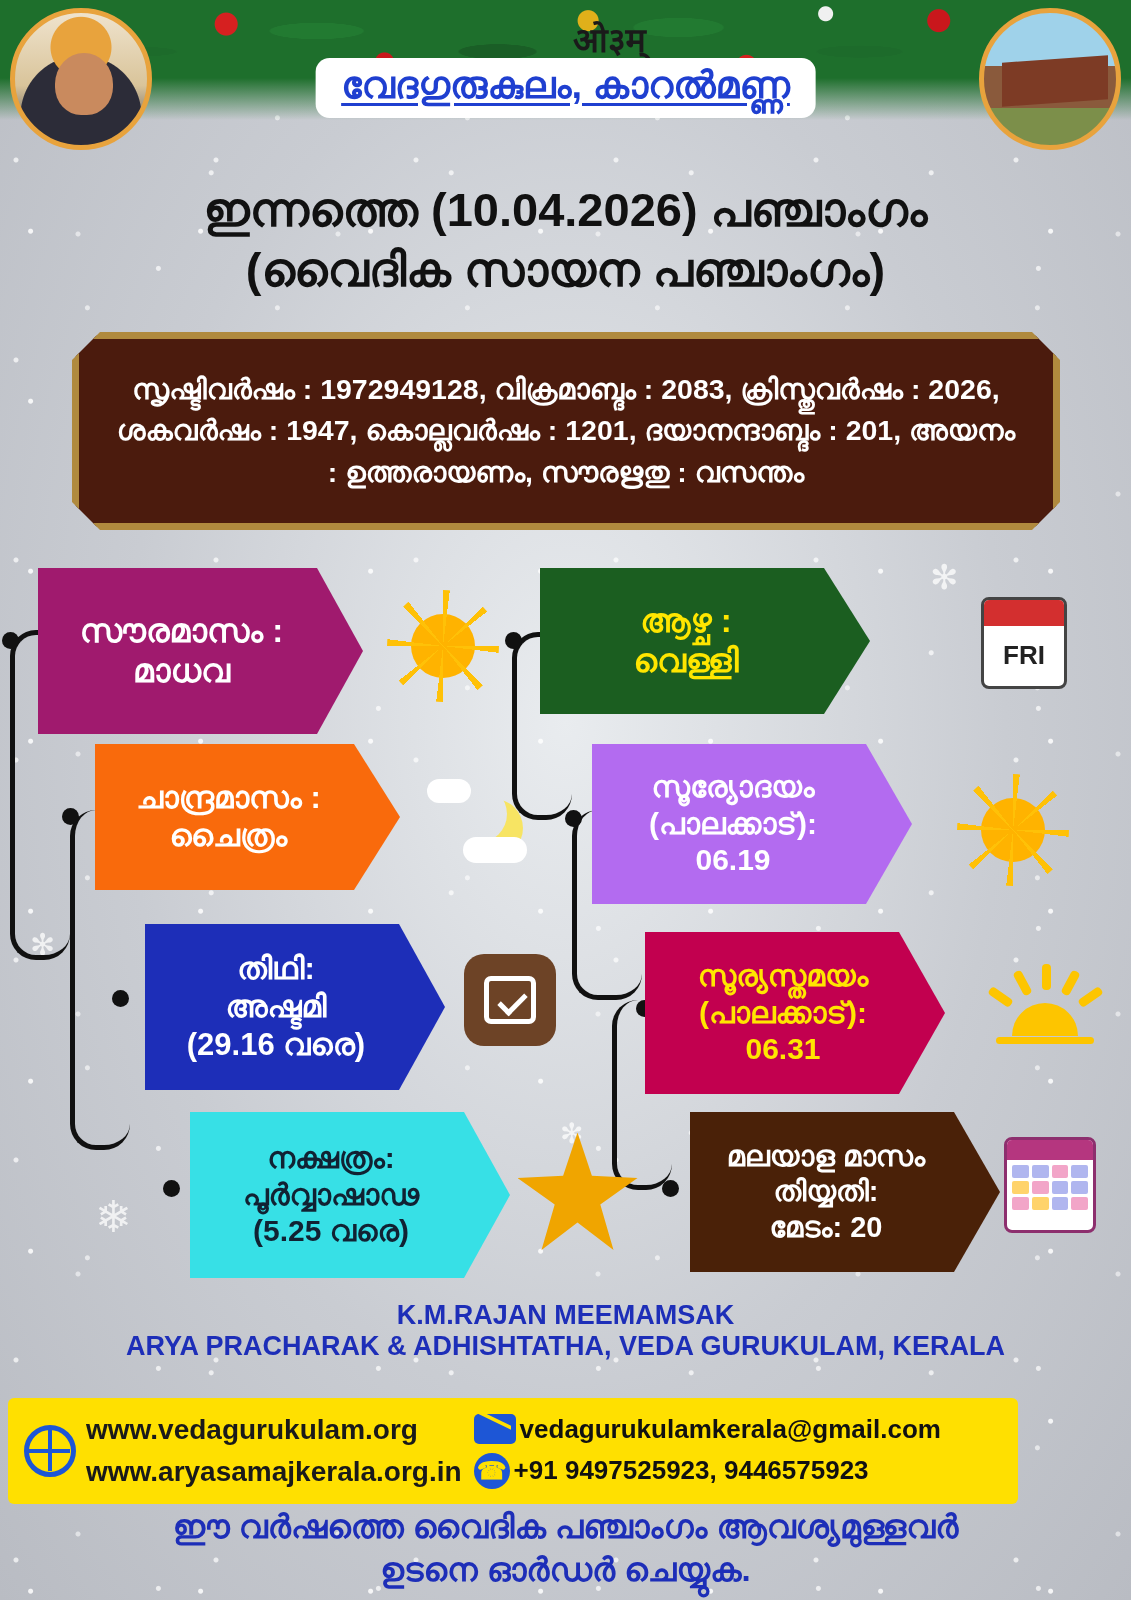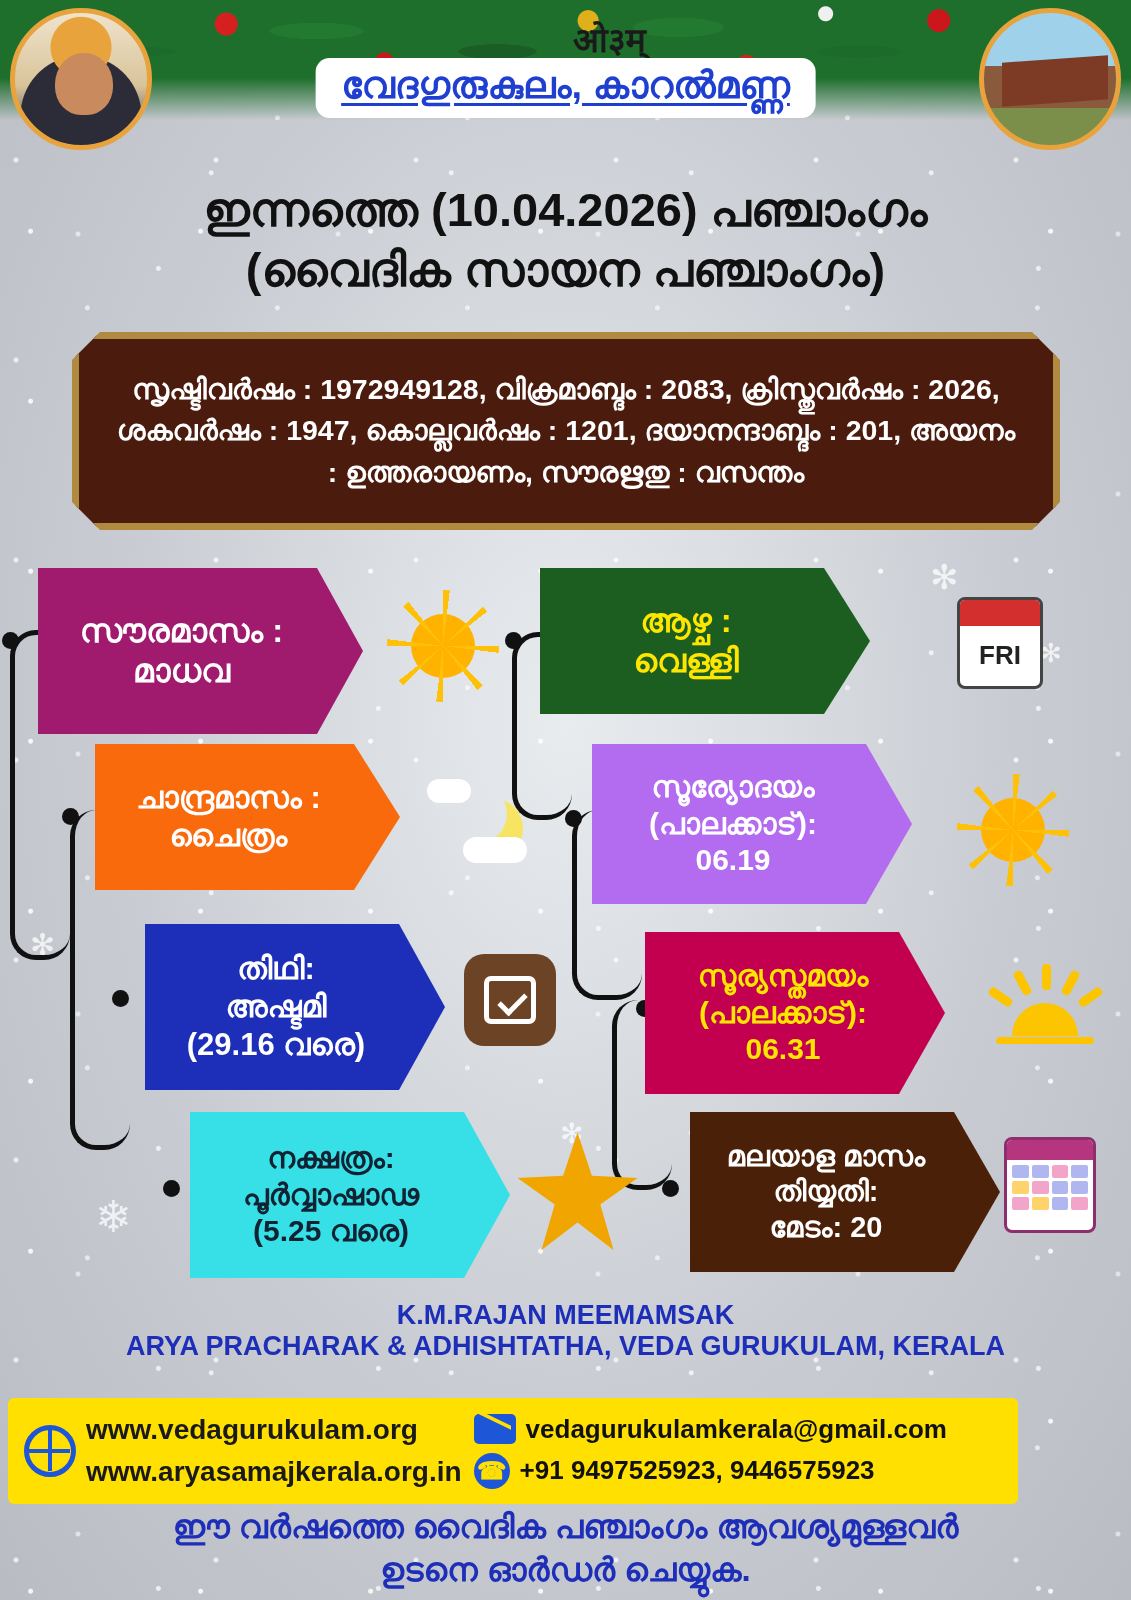--- a/index.html
+++ b/index.html
@@ -118,21 +118,21 @@
   #c-souramasam { left: 38px;  top: 8px;   width: 325px; height: 166px; background: #a01a6e; font-size: 33px; }
   #c-azhcha     { left: 540px; top: 8px;   width: 330px; height: 146px; background: #1b5e20; font-size: 33px; color: #ffe600; }
   #c-chandra    { left: 95px;  top: 184px; width: 305px; height: 146px; background: #f96a0c; font-size: 31px; }
   #c-sunrise    { left: 592px; top: 184px; width: 320px; height: 160px; background: #b36bf0; font-size: 30px; }
   #c-thithi     { left: 145px; top: 364px; width: 300px; height: 166px; background: #1d2eb8; font-size: 31px; }
   #c-sunset     { left: 645px; top: 372px; width: 300px; height: 162px; background: #c2004f; font-size: 30px; color: #ffe600; padding-left: 28px; }
   #c-nakshatram { left: 190px; top: 552px; width: 320px; height: 166px; background: #37e0e6; color: #123; font-size: 30px; }
   #c-malayalam  { left: 690px; top: 552px; width: 310px; height: 160px; background: #4a2108; font-size: 29px; }
   
   #i-sun1     { left: 385px; top: 28px;  width: 115px; height: 115px; }
-  #i-fri      { left: 955px; top: 30px;  width: 90px;  height: 105px; }
+  #i-fri      { left: 979px; top: 30px;  width: 90px;  height: 105px; }
   #i-moon     { left: 418px; top: 205px; width: 120px; height: 115px; }
   #i-sun2     { left: 955px; top: 212px; width: 115px; height: 115px; }
   #i-cal2     { left: 455px; top: 385px; width: 110px; height: 110px; }
   #i-sunset   { left: 985px; top: 395px; width: 120px; height: 110px; }
   #i-star     { left: 515px; top: 570px; width: 125px; height: 125px; }
   #i-cal3     { left: 1000px;top: 572px; width: 100px; height: 105px; }
   
   .sun-core { position: relative; width: 64px; height: 64px; border-radius: 50%; background: #ffb300; }
   .sun-rays { position: absolute; inset: -24px; background:
       conic-gradient(#ffc107 0 7deg, transparent 7deg 45deg,
@@ -185,21 +185,21 @@
   .sign .l2 { font-size: 27px; }
   .contact {
     position: absolute; top: 1398px; left: 8px; width: 1010px; height: 106px;
     background: #ffe000; border-radius: 6px; display: flex; align-items: center;
   }
   .globe { width: 52px; height: 52px; border-radius: 50%; border: 5px solid #1d56d6; margin: 0 10px 0 16px; position: relative; }
   .globe:before { content:""; position:absolute; left: 19px; top: -1px; width: 4px; height: 42px; background: #1d56d6; }
   .globe:after { content:""; position:absolute; left: -1px; top: 19px; width: 42px; height: 4px; background: #1d56d6; }
   .web { font-size: 28px; font-weight: 700; color: #1a1a1a; line-height: 1.5; }
   .rightcol { margin-left: 12px; }
-  .rowline { display: flex; align-items: center; gap: 10px; font-size: 26px; font-weight: 700; color: #111; }
+  .rowline { display: flex; align-items: center; gap: 4px; font-size: 26px; font-weight: 700; color: #111; }
   .mail-icon { width: 42px; height: 30px; background: #1d56d6; border-radius: 5px; position: relative; }
   .mail-icon:after { content:""; position:absolute; left: 5px; top: 4px; width: 32px; height: 16px;
     border-top: 4px solid #ffe000; transform: skewY(26deg); }
   .phone-icon { width: 36px; height: 36px; border-radius: 50%; background: #1d56d6; position: relative; }
   .phone-icon:after { content:"\260E"; position:absolute; inset:0; color:#ffe000; font-size: 24px;
     display:flex; align-items:center; justify-content:center; }
   .bottom-note {
     position: absolute; top: 1506px; left: 0; width: 1131px; text-align: center;
     color: #1d2eb8; font-size: 33px; font-weight: 700; line-height: 1.3;
   }

